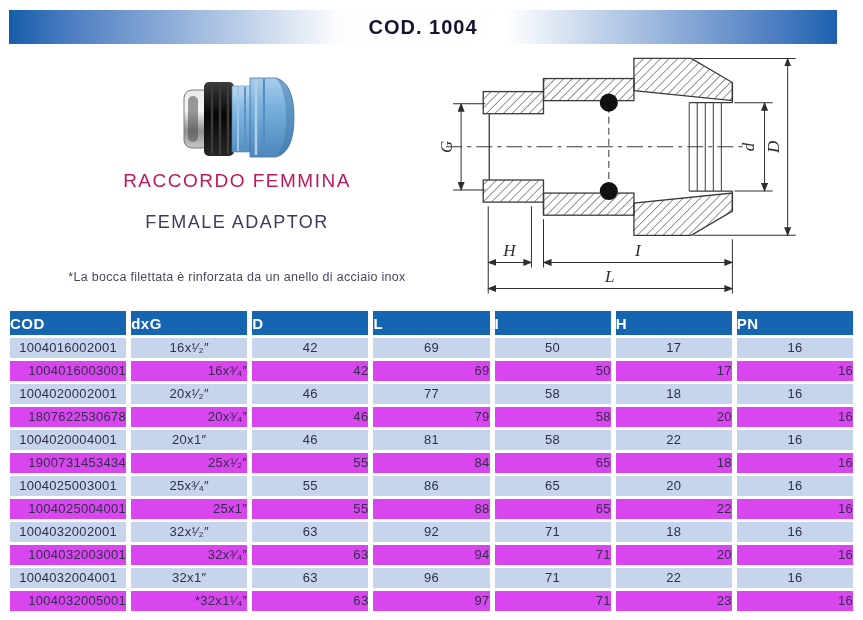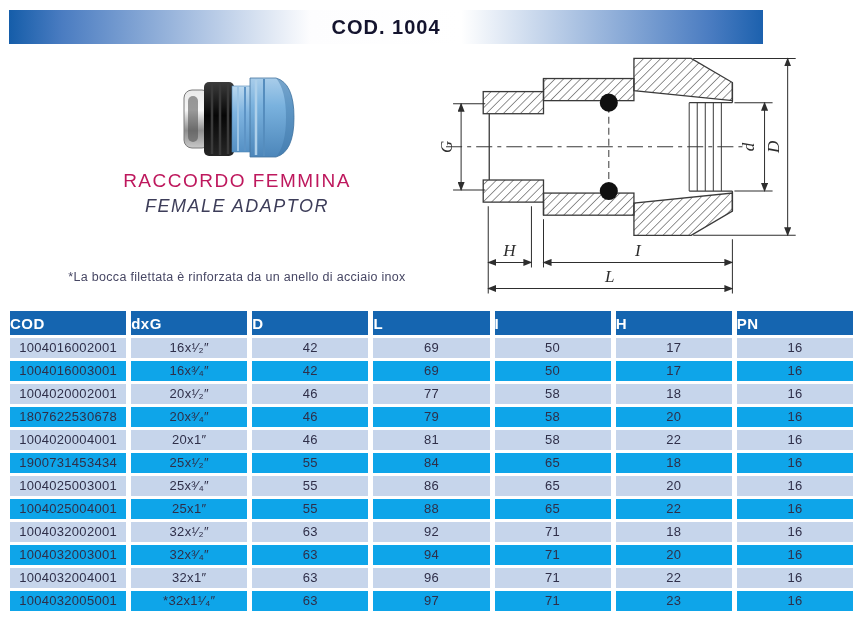--- a/index.html
+++ b/index.html
@@ -2,32 +2,32 @@
 <html style="--table-header-blue: #1565b0; --row-alt-blue: #c6d5eb;"><head>
 <meta charset="utf-8">
 <style>
   html,body{margin:0;padding:0;background:#ffffff;}
   .page{
     position:relative;width:863px;height:620px;background:#fff;overflow:hidden;
     font-family:"Liberation Sans",sans-serif;
   }
   
   .topbar{
-    position:absolute;left:9px;top:10px;width:754px;height:34px;
+    position:absolute;left:9px;top:10px;width:828px;height:34px;
     background:linear-gradient(90deg,#155da9 0%,#4a7cc1 7%,#fdfdfe 40%,#ffffff 60%,#4a7cc1 93%,#1c61ae 100%);
     display:flex;align-items:center;justify-content:center;
   }
   .topbar .title{
     font-size:20px;font-weight:bold;letter-spacing:1px;color:#14142e;
   }
   
   .photo-wrap{position:absolute;left:176px;top:70px;width:125px;height:95px;}
   .left-text{position:absolute;left:28px;top:170px;width:418px;text-align:center;color:#3d3d59;}
   .product-title-it{font-size:19px;letter-spacing:1.5px;color:#be185d;}
-  .product-title-en{font-size:18px;font-style:italic;letter-spacing:1.5px;margin-top:4px;color:#3d3d59;}
+  .product-title-en{font-size:18px;letter-spacing:1.5px;margin-top:20px;color:#3d3d59;}
   .notes{position:absolute;left:28px;top:234px;width:418px;text-align:center;color:#474764;margin-top:36px;}
   .note-it{font-size:12.5px;letter-spacing:.3px;}
   .note-en{font-size:12.5px;font-style:italic;letter-spacing:.3px;margin-top:3px;}
   
   .drawing{position:absolute;left:438px;top:50px;width:422px;height:252px;}
   .dim-label{font-family:"Liberation Serif",serif;font-style:italic;font-size:17px;fill:#2e2e2e;}
   
   table.spec{
     position:absolute;left:5px;top:308px;width:853px;
     border-collapse:separate;border-spacing:5px 3px;table-layout:fixed;
@@ -35,21 +35,21 @@
   table.spec th{
     background:var(--table-header-blue,#1565b0);color:#ffffff;
     font-size:15px;font-weight:bold;height:24px;letter-spacing:.5px;
     text-align:left;padding:0;
   }
   table.spec td{
     height:20px;line-height:20px;font-size:13px;color:#2f2f49;
     text-align:center;padding:0;letter-spacing:.3px;
   }
   table.spec tr.odd td{background:var(--row-alt-blue,#c6d5eb);}
-  table.spec tr.even td{background:#0ea5e9;}
+  table.spec tr.even td{background:#d946ef;text-align:right;}
 </style>
 </head>
 <body>
 
 <div class="page">
 
   <div class="topbar">
     <span class="title">COD. 1004</span>
   </div>
 

